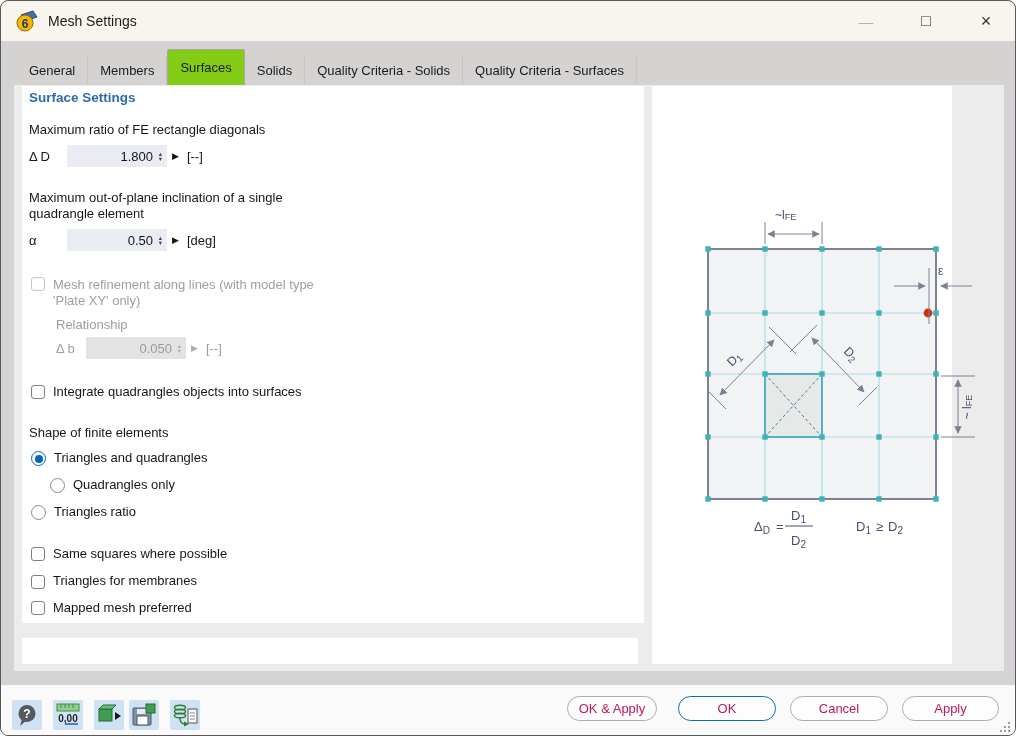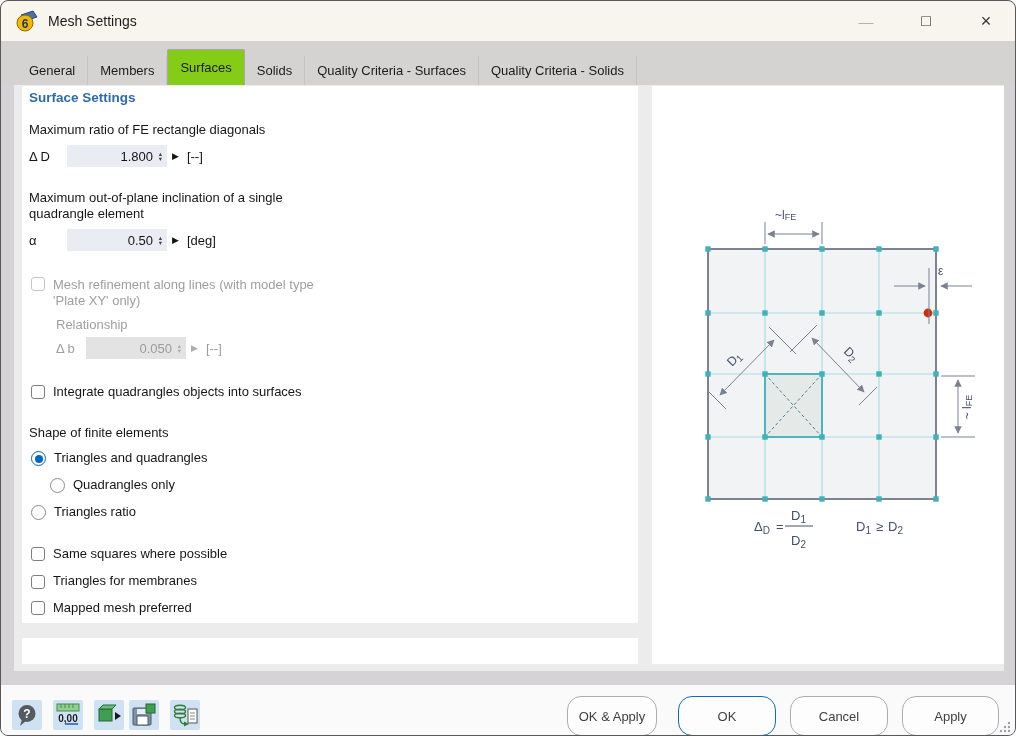--- a/index.html
+++ b/index.html
@@ -21,23 +21,23 @@
   
   .tabstrip{position:absolute;left:0;top:40px;width:100%;height:44px;background:#d5d3d2;
     display:flex;align-items:flex-end;padding-left:16px;box-sizing:border-box;}
   .tab{height:29px;padding:0 12px;display:flex;align-items:center;font-size:13px;
     color:#1b1b1b;border-right:1px solid #c7c5c4;cursor:default;}
   .tab.active{height:35px;background:#84cc16;border:1px solid #a9a7a6;border-bottom:none;
     border-radius:2px 2px 0 0;}
   
   .page{position:absolute;left:13px;top:84px;width:990px;height:586px;background:#ececec;}
   .panel{position:absolute;background:#ffffff;}
-  .left-panel{left:8px;top:1px;width:616px;height:537px;}
+  .left-panel{left:8px;top:1px;width:616px;height:537px;padding-left:6px;}
   .bottom-strip{left:8px;top:553px;width:616px;height:26px;}
-  .right-panel{left:638px;top:1px;width:352px;height:578px;}
+  .right-panel{left:638px;top:1px;width:300px;height:578px;}
   
   .abs{position:absolute;}
   .section-title{font-size:13.5px;font-weight:bold;color:#2e6bad;}
   .lbl{font-size:13px;color:#161616;line-height:1.25;}
   .lbl.gray{color:#9e9e9e;}
   .row{position:absolute;display:flex;align-items:center;height:22px;}
   .sym{width:38px;font-size:13px;color:#161616;flex:none;}
   .sym.narrow{width:30px;}
   .sym.gray{color:#9e9e9e;}
   .num-box{width:100px;height:22px;background:#e9edf3;display:flex;align-items:stretch;flex:none;}
@@ -58,22 +58,22 @@
   .cb.dis{border-color:#c6c6c6;}
   .rd-row{position:absolute;display:flex;align-items:flex-end;gap:8px;}
   .rd{width:15px;height:15px;border:1px solid #8a8a8a;border-radius:50%;background:#fff;
     flex:none;position:relative;box-sizing:border-box;}
   .rd.sel{border:1.5px solid #0067c0;}
   .rd.sel::after{content:"";position:absolute;inset:2.5px;border-radius:50%;background:#0067c0;}
   
   .footer{position:absolute;left:0;top:684px;width:100%;height:52px;background:#fafafa;
     border-radius:0 0 8px 8px;}
   .ficon{position:absolute;top:15px;width:30px;height:30px;background:#cfe2f4;border-radius:2px;}
-  .btn{position:absolute;top:11px;height:40px;background:#fdfdfd;border:1px solid #adadad;
-    border-radius:14px;font-size:13px;color:#404040;display:flex;align-items:center;
+  .btn{position:absolute;top:11px;height:25px;background:#fdfdfd;border:1px solid #adadad;
+    border-radius:14px;font-size:13px;color:#be185d;display:flex;align-items:center;
     justify-content:center;box-sizing:border-box;cursor:default;font-family:"Liberation Sans",sans-serif;}
   .btn.default{border:1.6px solid #0f6cbd;}
   .grip{position:absolute;right:4px;bottom:4px;}
 </style>
 </head>
 <body>
 
 <div class="window">
 
   <div class="titlebar">
@@ -86,22 +86,22 @@
     <div class="wc wc-min">—</div>
     <div class="wc wc-max">□</div>
     <div class="wc wc-close">×</div>
   </div>
 
   <div class="tabstrip">
     <div class="tab">General</div>
     <div class="tab">Members</div>
     <div class="tab active">Surfaces</div>
     <div class="tab">Solids</div>
+    <div class="tab">Quality Criteria - Solids</div>
     <div class="tab">Quality Criteria - Surfaces</div>
-    <div class="tab">Quality Criteria - Solids</div>
   </div>
 
   <div class="page">
 
     <div class="panel left-panel">
 
       <div class="abs section-title" style="left:7px;top:4px;">Surface Settings</div>
 
       <div class="abs lbl" style="left:7px;top:36px;">Maximum ratio of FE rectangle diagonals</div>
 

